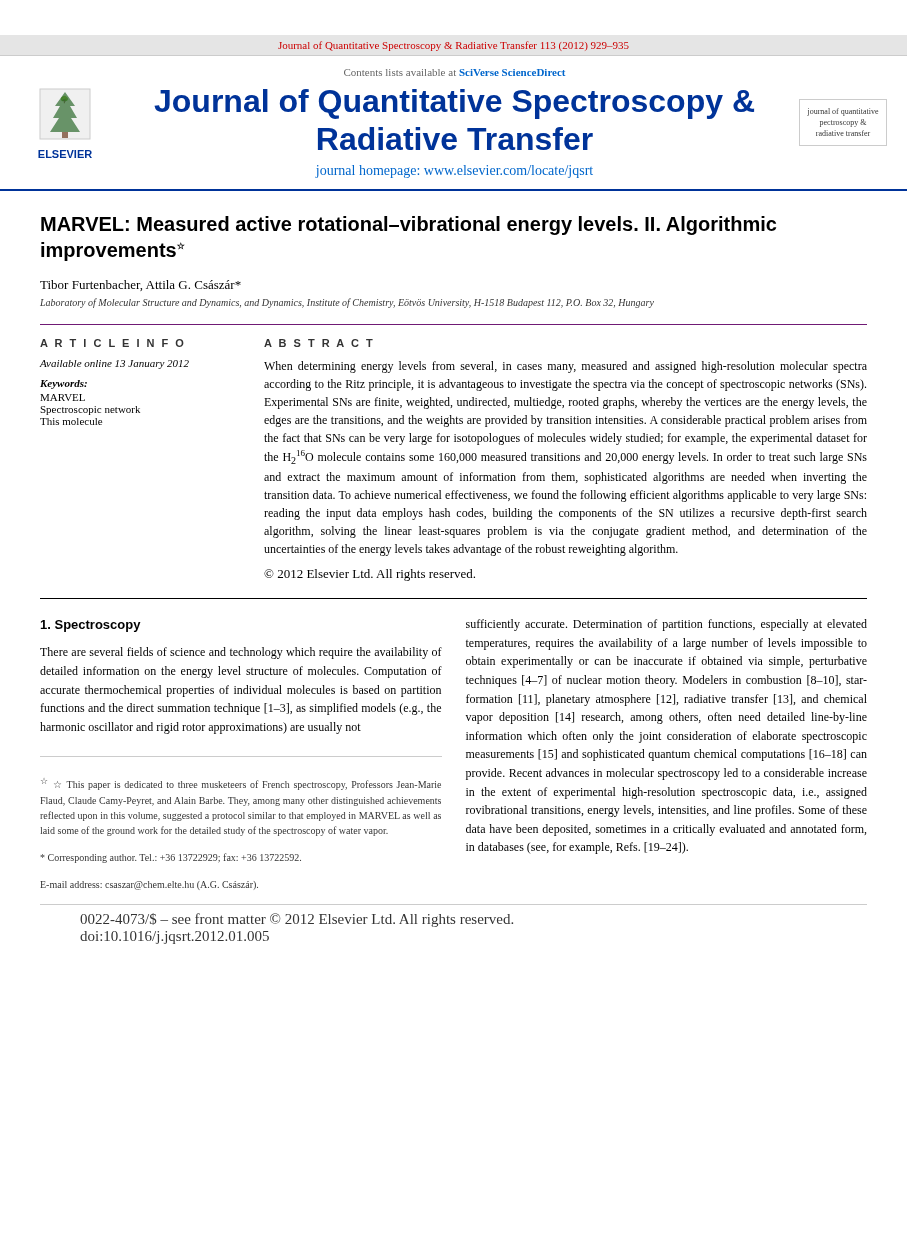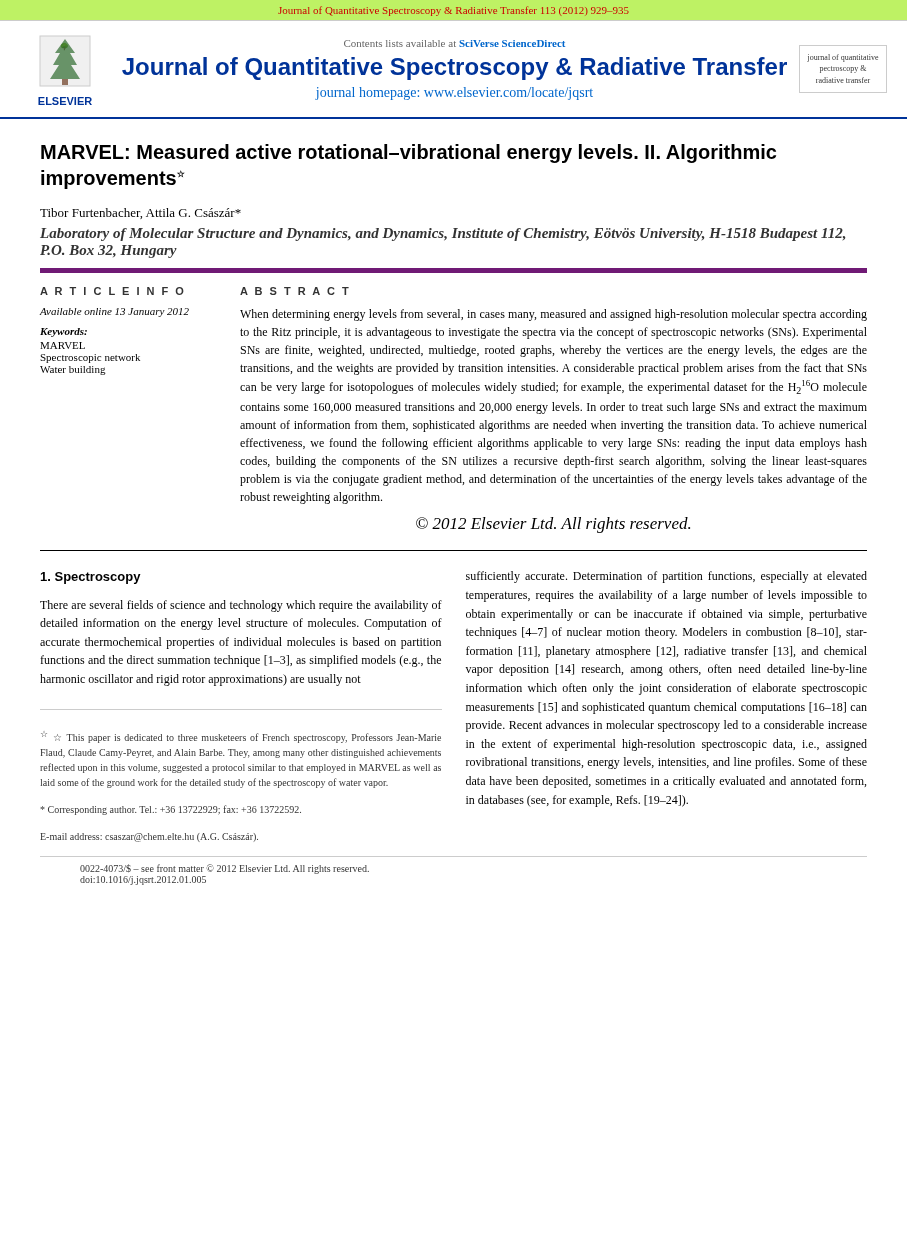--- a/index.html
+++ b/index.html
@@ -5,46 +5,47 @@
     * { box-sizing: border-box; margin: 0; padding: 0; }
     body {
       font-family: 'Times New Roman', Times, serif;
       background: #fff;
       color: #000;
       font-size: 13px;
       width: 907px;
       min-height: 1238px;
     }
     .top-bar {
-      background: #bef264;
+      background: #e5e5e5;
       border-bottom: 1px solid #ccc;
       text-align: center;
       padding: 4px 0;
       font-size: 11px;
       color: #c00;
+      margin-top: 35px;
     }
     .journal-header {
       background: #fff;
       border-bottom: 2px solid #003399;
       padding: 10px 20px;
       display: flex;
       align-items: center;
       justify-content: space-between;
     }
     .journal-header-center {
       flex: 1;
       text-align: center;
     }
     .sciverse-line {
       font-size: 11px;
       color: #666;
       margin-bottom: 4px;
     }
     .journal-title-main {
-      font-size: 24px;
+      font-size: 32px;
       font-weight: bold;
       color: #003399;
       line-height: 1.2;
       font-family: Arial, sans-serif;
     }
     .journal-homepage {
       font-size: 14px;
       color: #666;
       margin-top: 4px;
     }
@@ -77,29 +78,29 @@
       line-height: 1.3;
       margin-bottom: 14px;
       font-family: Arial, sans-serif;
     }
     .authors {
       font-size: 13px;
       color: #000;
       margin-bottom: 4px;
     }
     .affiliation {
-      font-size: 15px;
+      font-size: 10px;
       font-style: italic;
       color: #333;
-      margin-bottom: 9px;
-      font-weight: bold;
+      margin-bottom: 16px;
     }
     .two-col {
       display: flex;
-      border-top: 5px solid #701a75;
+      gap: 24px;
+      border-top: 1px solid #701a75;
       padding-top: 12px;
       margin-bottom: 7px;
     }
     .article-info {
       width: 200px;
       flex-shrink: 0;
       font-size: 12px;
     }
     .article-info-title {
       font-size: 11px;
@@ -135,24 +136,23 @@
       font-family: Arial, sans-serif;
       margin-bottom: 8px;
       color: #333;
     }
     .abstract-text {
       font-size: 12px;
       line-height: 1.5;
       text-align: justify;
     }
     .copyright {
-      text-align: center;
-      font-size: 17px;
+      text-align: left;
+      font-size: 13px;
       margin-top: 8px;
-      font-style: italic;
     }
     .section-divider {
       border-top: 1px solid #000;
       margin: 16px 0;
     }
     .main-text-two-col {
       display: flex;
       gap: 24px;
     }
     .main-col {
@@ -175,21 +175,21 @@
       line-height: 1.5;
       color: #333;
     }
     .footnote-area p {
       margin-bottom: 4px;
       margin-top: 12px;
     }
     .bottom-bar {
       border-top: 1px solid #ccc;
       padding: 6px 40px;
-      font-size: 10px;
+      font-size: 15px;
       color: #333;
       margin-top: 8px;
     }
     sup {
       font-size: 9px;
     }
     .elsevier-left {
       display: flex;
       flex-direction: column;
       align-items: center;
@@ -252,21 +252,21 @@
 
   <div class="two-col">
 
     <div class="article-info">
       <div class="article-info-title">A R T I C L E   I N F O</div>
       <div class="available-online">Available online 13 January 2012</div>
       <div class="keywords-label">Keywords:</div>
       <ul class="keywords-list">
         <li>MARVEL</li>
         <li>Spectroscopic network</li>
-        <li>Water building</li>
+        <li>This molecule</li>
       </ul>
     </div>
 
     <div class="abstract-col">
       <div class="abstract-title">A B S T R A C T</div>
       <div class="abstract-text">
         When determining energy levels from several, in cases many, measured and assigned high-resolution molecular spectra according to the Ritz principle, it is advantageous to investigate the spectra via the concept of spectroscopic networks (SNs). Experimental SNs are finite, weighted, undirected, multiedge, rooted graphs, whereby the vertices are the energy levels, the edges are the transitions, and the weights are provided by transition intensities. A considerable practical problem arises from the fact that SNs can be very large for isotopologues of molecules widely studied; for example, the experimental dataset for the H<sub>2</sub><sup>16</sup>O molecule contains some 160,000 measured transitions and 20,000 energy levels. In order to treat such large SNs and extract the maximum amount of information from them, sophisticated algorithms are needed when inverting the transition data. To achieve numerical effectiveness, we found the following efficient algorithms applicable to very large SNs: reading the input data employs hash codes, building the components of the SN utilizes a recursive depth-first search algorithm, solving the linear least-squares problem is via the conjugate gradient method, and determination of the uncertainties of the energy levels takes advantage of the robust reweighting algorithm.
       </div>
       <div class="copyright">© 2012 Elsevier Ltd. All rights reserved.</div>
     </div>

